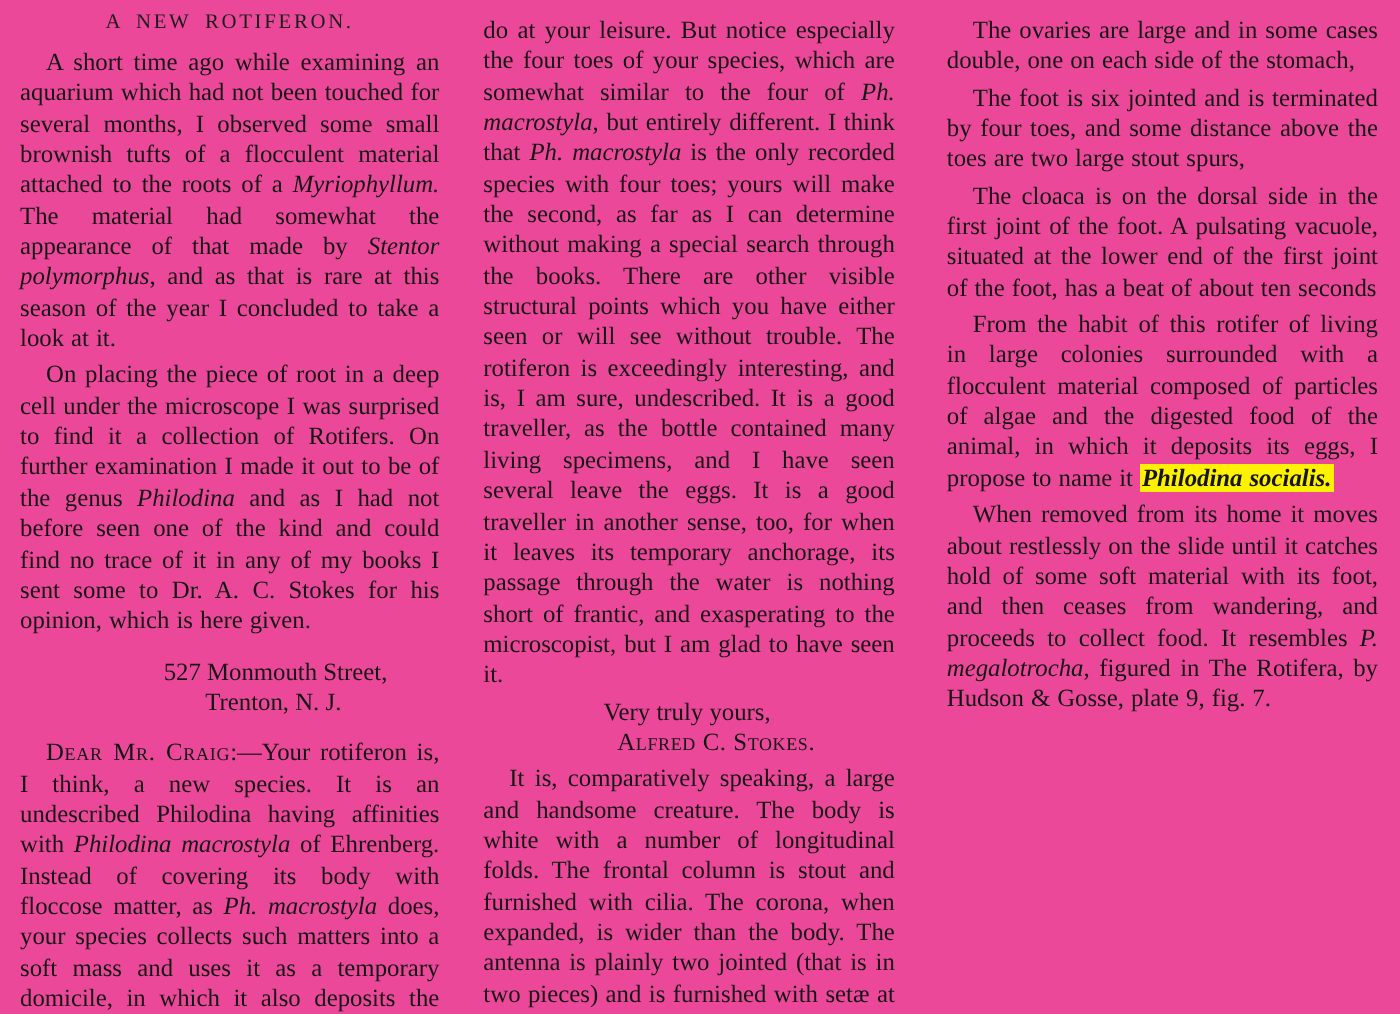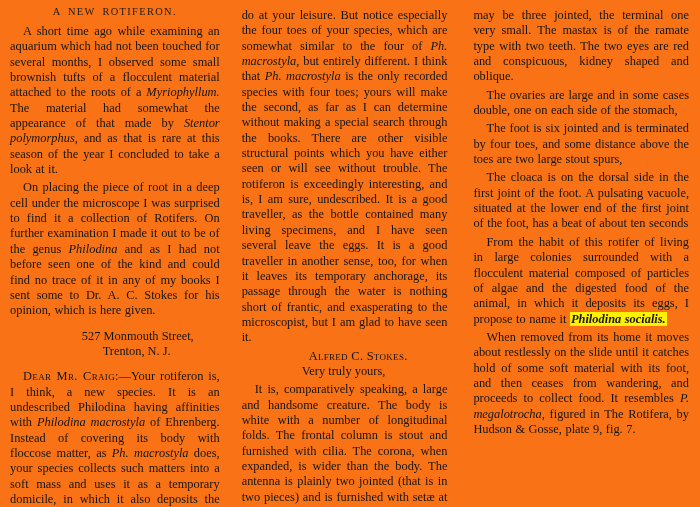--- a/index.html
+++ b/index.html
@@ -14,21 +14,21 @@
     font-family: "Liberation Serif", "DejaVu Serif", serif;
     color: #161616;
     overflow: hidden;
   }
   .page {
     position: relative;
     width: 700px;
     height: 507px;
     box-sizing: border-box;
     padding: 0;
-    background: #f97316;
+    background: #ec4899;
   }
   .columns {
     display: flex;
     align-items: flex-start;
     width: 700px;
     height: 507px;
     box-sizing: border-box;
     padding: 5px 6px 0 7px;
   }
   .col {
@@ -124,32 +124,31 @@
 
       <p class="body-par"><span class="salutation">Dear Mr. Craig</span><span>:—Your rotiferon is, I think, a new species. It is an undescribed Philodina having affinities with </span><i class="ital">Philodina macrostyla</i><span> of Ehrenberg. Instead of covering its body with floccose matter, as </span><i class="ital">Ph. macrostyla</i><span> does, your species collects such matters into a soft mass and uses it as a temporary domicile, in which it also deposits the eggs. The ramus has two teeth; and notice the peculiar little hook on the back of the ramus; whether this is present on both I have not positively decided; that you can</span></p>
 
     </div>
 
     <div class="col col2">
 
       <p class="body-par no-indent"><span>do at your leisure. But notice especially the four toes of your species, which are somewhat similar to the four of </span><i class="ital">Ph. macrostyla</i><span>, but entirely different. I think that </span><i class="ital">Ph. macrostyla</i><span> is the only recorded species with four toes; yours will make the second, as far as I can determine without making a special search through the books. There are other visible structural points which you have either seen or will see without trouble. The rotiferon is exceedingly interesting, and is, I am sure, undescribed. It is a good traveller, as the bottle contained many living specimens, and I have seen several leave the eggs. It is a good traveller in another sense, too, for when it leaves its temporary anchorage, its passage through the water is nothing short of frantic, and exasperating to the microscopist, but I am glad to have seen it.</span></p>
 
       <div class="sign-block">
+        <span class="sign-line s1">Very truly yours,</span>
         <span class="sign-line s2 smallcaps">Alfred C. Stokes.</span>
-        <span class="sign-line s1">Very truly yours,</span>
       </div>
 
 
       <p class="body-par">It is, comparatively speaking, a large and handsome creature. The body is white with a number of longitudinal folds. The frontal column is stout and furnished with cilia. The corona, when expanded, is wider than the body. The antenna is plainly two jointed (that is in two pieces) and is furnished with setæ at the ends. It</p>
 
     </div>
 
     <div class="col col3">
 
-      <p class="body-par no-indent">may be three jointed, the terminal one very small. The mastax is of the ramate type with two teeth. The two eyes are red and conspicuous, kidney shaped and oblique.</p>
 
       <p class="body-par">The ovaries are large and in some cases double, one on each side of the stomach,</p>
 
       <p class="body-par">The foot is six jointed and is terminated by four toes, and some distance above the toes are two large stout spurs,</p>
 
       <p class="body-par">The cloaca is on the dorsal side in the first joint of the foot. A pulsating vacuole, situated at the lower end of the first joint of the foot, has a beat of about ten seconds</p>
 
       <p class="body-par"><span>From the habit of this rotifer of living in large colonies surrounded with a flocculent material composed of particles of algae and the digested food of the animal, in which it deposits its eggs, I propose to name it </span><i class="ital hl">Philodina socialis.</i></p>
 
       <p class="body-par"><span>When removed from its home it moves about restlessly on the slide until it catches hold of some soft material with its foot, and then ceases from wandering, and proceeds to collect food. It resembles </span><i class="ital">P. megalotrocha</i><span>, figured in The Rotifera, by Hudson &amp; Gosse, plate 9, fig. 7.</span></p>

